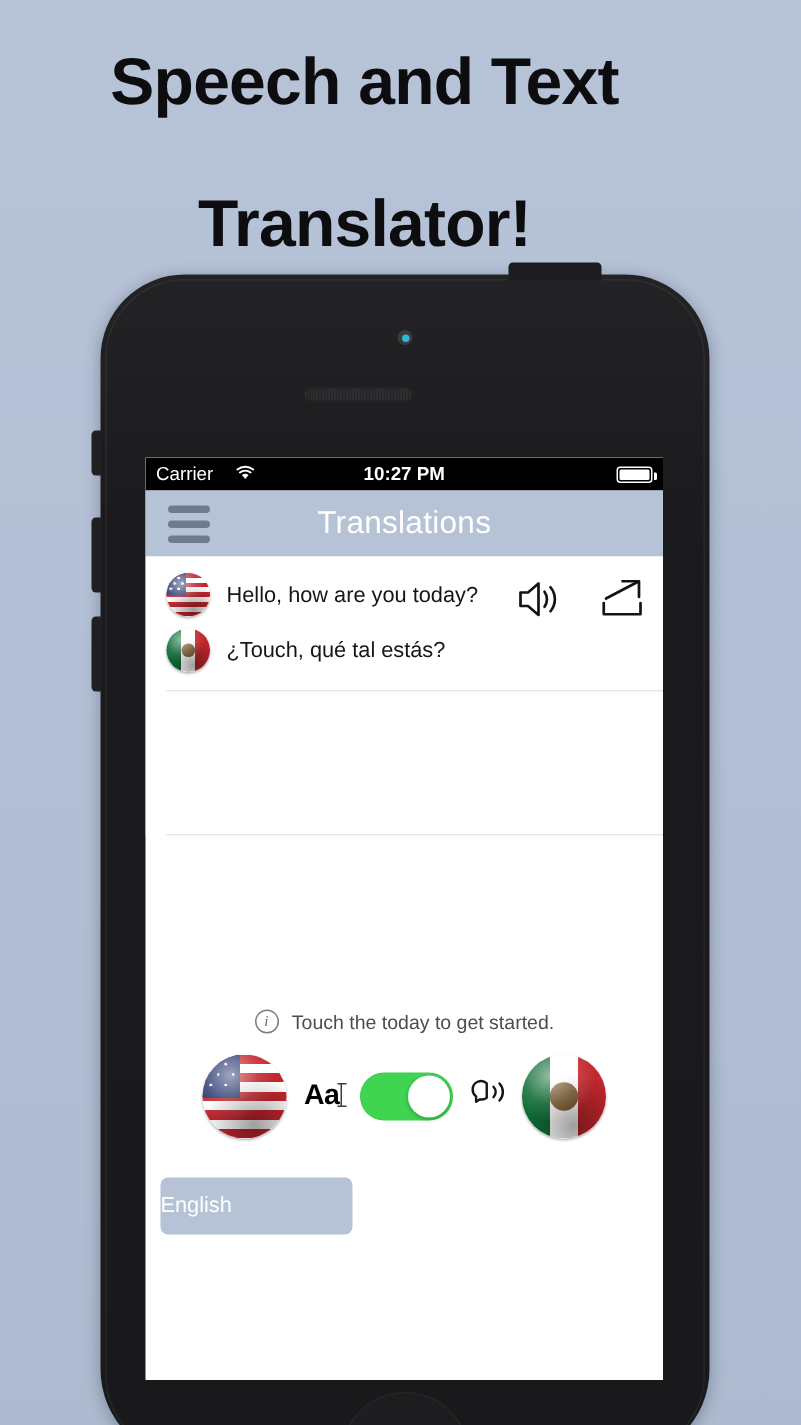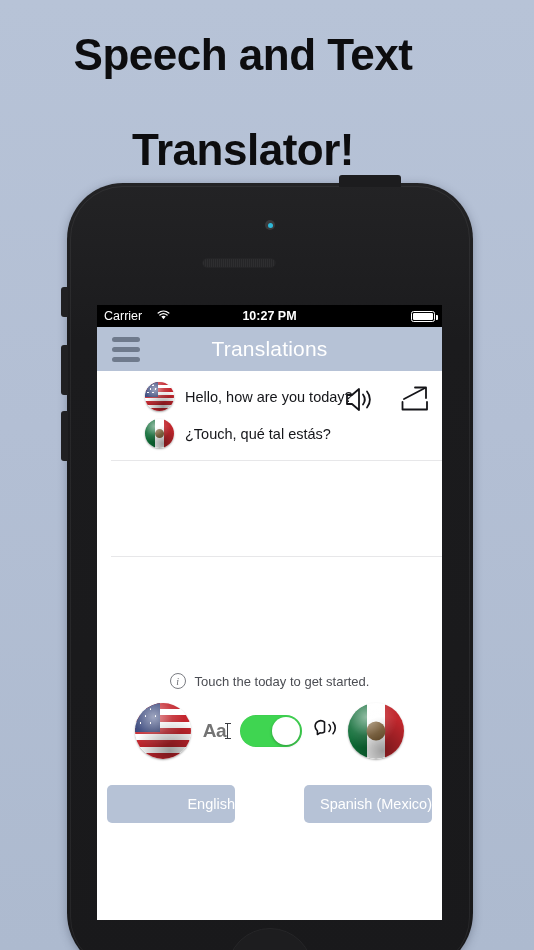--- a/index.html
+++ b/index.html
@@ -187,21 +187,20 @@
   }
   .convo {
     position: relative;
     padding: 7px 0 8px 0;
   }
   .row {
     display: flex;
     align-items: center;
     gap: 11px;
     padding: 4px 14px;
-    margin-left: 34px;
   }
   .row .txt {
     font-size: 14.5px;
     color: #15161a;
   }
   .flag {
     width: 29px; height: 29px;
     border-radius: 50%;
     flex: 0 0 29px;
     position: relative;
@@ -295,21 +294,21 @@
     margin-top: 14px;
   }
   .flag-big {
     width: 56px; height: 56px;
     flex: 0 0 56px;
     border-radius: 50%;
   }
   .aa {
     font-size: 19px;
     font-weight: bold;
-    color: #737373;
+    color: #000000;
     margin: 0 10px 0 12px;
     letter-spacing: -0.3px;
     position: relative;
   }
   .aa .caret {
     display: inline-block;
     width: 1px; height: 16px;
     background: #3b3d42;
     margin-left: 1px;
     vertical-align: -2px;
@@ -350,21 +349,21 @@
     justify-content: space-between;
     padding: 0 10px;
     margin-top: 26px;
   }
   .lang-btn {
     background: #b6c2d6;
     color: #ffffff;
     font-size: 14.5px;
     padding: 11px 0;
     border-radius: 5px;
-    text-align: right;
+    text-align: left;
     min-width: 128px;
   }
 </style>
 </head>
 <body>
 
 <div class="headline">
   <span class="l1">Speech and Text</span>
   <span class="l2">Translator!</span>
 </div>
@@ -476,17 +475,16 @@
         </svg>
       </span>
 
       <div class="flag flag-mx flag-big">
         <div class="emblem"></div>
       </div>
     </div>
 
     <div class="lang-row">
       <div class="lang-btn">English</div>
-      <div class="lang-btn">Spanish (Mexico)</div>
     </div>
 
   </div>
 </div>
 
 </body></html>

